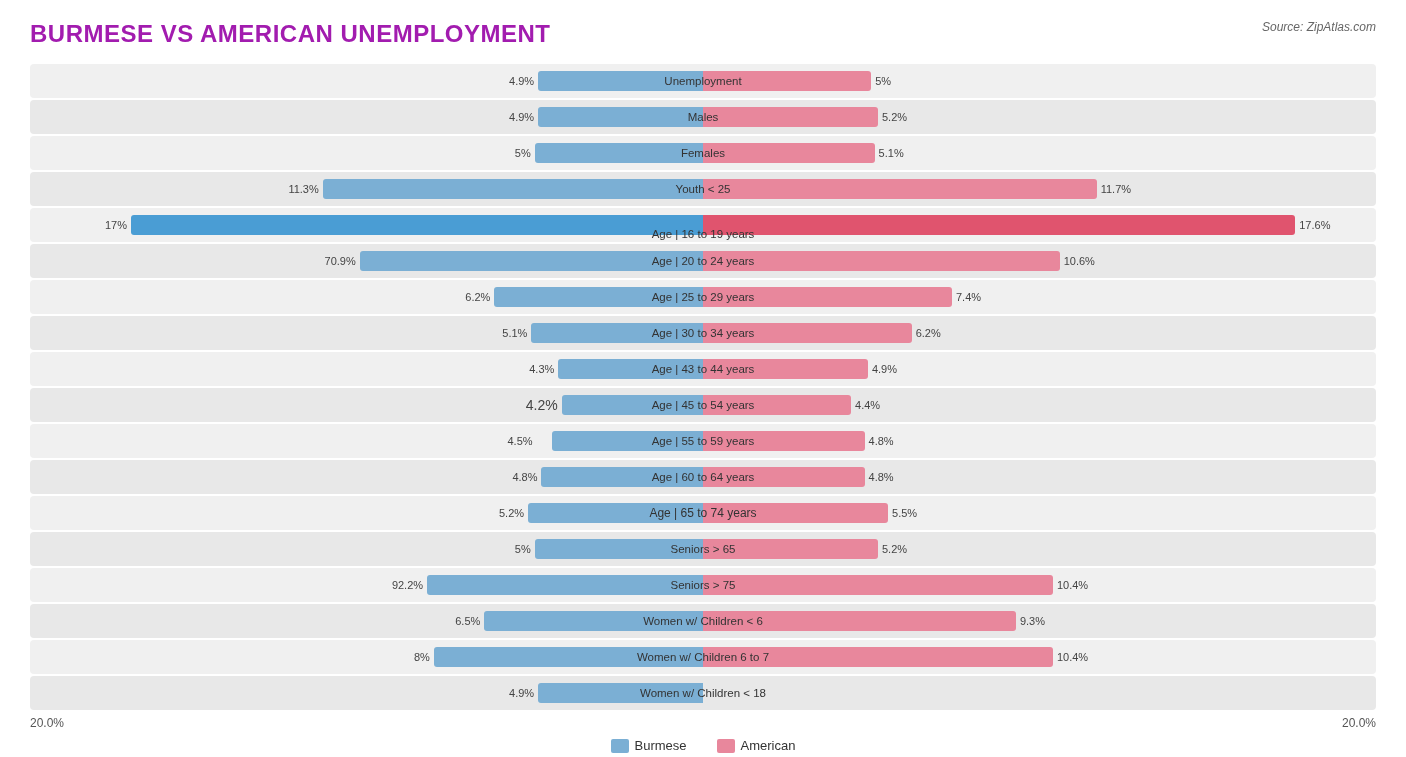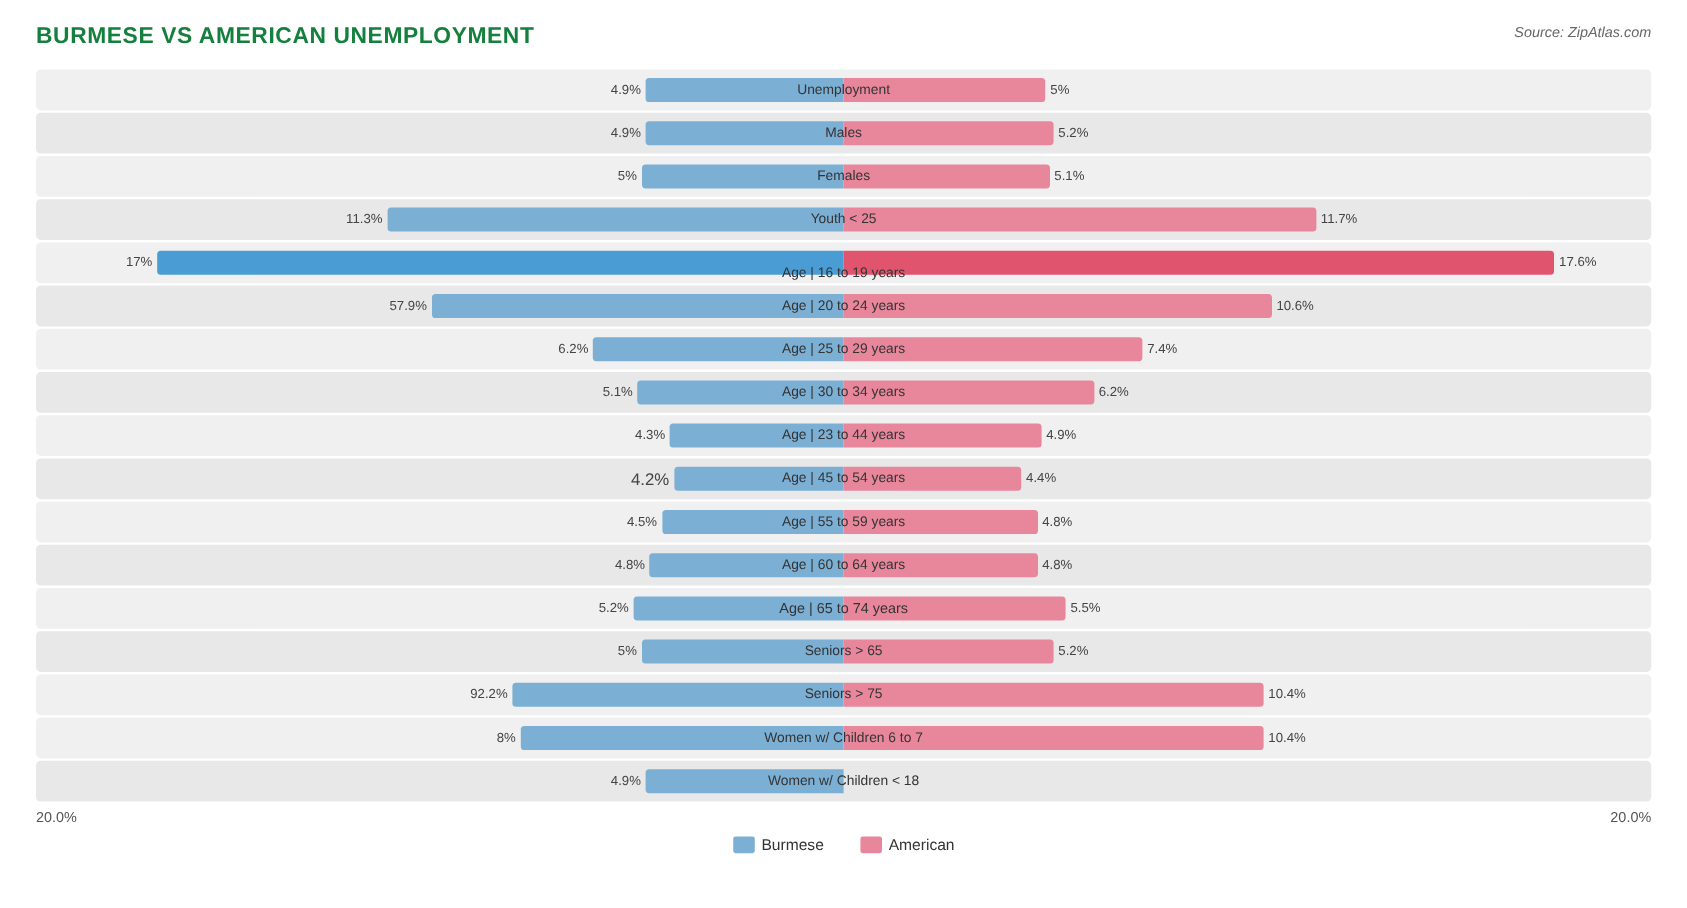--- a/index.html
+++ b/index.html
@@ -14,23 +14,23 @@
       padding: 20px 30px 40px 30px;
       background: #fff;
     }
     .chart-header {
       display: flex;
       justify-content: space-between;
       align-items: flex-start;
       margin-bottom: 16px;
     }
     .chart-title {
-      font-size: 19px;
+      font-size: 24px;
       font-weight: bold;
-      color: #15803d;
+      color: #a21caf;
       text-transform: uppercase;
       letter-spacing: 0.5px;
     }
     .chart-source {
       font-size: 12px;
       color: #666;
       font-style: italic;
     }
     .chart-body {
       position: relative;
@@ -399,21 +399,21 @@
       "></div>
       <div style="
         position:absolute;
         right:51%;
         top:50%;
         transform:translateY(-50%);
         font-size:11px;
         color:#444;
         white-space:nowrap;
         padding-right:4px;
-      ">57.9%</div>
+      ">70.9%</div>
     </div>
     <div style="
       position:absolute;
       left:50%;
       transform:translateX(-50%);
       z-index:10;
       font-size:11.5px;
       color:#333;
       white-space:nowrap;
       text-align:center;
@@ -590,21 +590,21 @@
       left:50%;
       transform:translateX(-50%);
       z-index:10;
       font-size:11.5px;
       color:#333;
       white-space:nowrap;
       text-align:center;
       font-weight:normal;
       background:transparent;
       pointer-events:none;
-    ">Age | 23 to 44 years</div>
+    ">Age | 43 to 44 years</div>
     <div style="width:50%;height:100%;position:relative;display:flex;align-items:center;justify-content:flex-start;">
       <div style="
         position:absolute;
         left:0;
         top:50%;
         transform:translateY(-50%);
         width:24.500000000000004%;
         height:20px;
         background:#e8879c;
         border-radius:0 3px 3px 0;
@@ -693,21 +693,21 @@
         border-radius:3px 0 0 3px;
       "></div>
       <div style="
         position:absolute;
         right:22.5%;
         top:50%;
         transform:translateY(-50%);
         font-size:11px;
         color:#444;
         white-space:nowrap;
-        padding-right:4px;
+        padding-right:19px;
       ">4.5%</div>
     </div>
     <div style="
       position:absolute;
       left:50%;
       transform:translateX(-50%);
       z-index:10;
       font-size:11.5px;
       color:#333;
       white-space:nowrap;
@@ -965,20 +965,79 @@
       <div style="
         position:absolute;
         left:52%;
         top:50%;
         transform:translateY(-50%);
         font-size:11px;
         color:#444;
         white-space:nowrap;
         padding-left:4px;
       ">10.4%</div>
+    </div>
+  </div>
+      <div class="row" style="background: rgb(232, 232, 232); display: flex; align-items: center; height: 34px; margin-bottom: 2px; border-radius: 4px; position: relative;">
+    <div style="width:50%;height:100%;position:relative;display:flex;align-items:center;justify-content:flex-end;">
+      <div style="
+        position:absolute;
+        right:0;
+        top:50%;
+        transform:translateY(-50%);
+        width:32.5%;
+        height:20px;
+        background:#7bafd4;
+        border-radius:3px 0 0 3px;
+      "></div>
+      <div style="
+        position:absolute;
+        right:32.5%;
+        top:50%;
+        transform:translateY(-50%);
+        font-size:11px;
+        color:#444;
+        white-space:nowrap;
+        padding-right:4px;
+      ">6.5%</div>
+    </div>
+    <div style="
+      position:absolute;
+      left:50%;
+      transform:translateX(-50%);
+      z-index:10;
+      font-size:11.5px;
+      color:#333;
+      white-space:nowrap;
+      text-align:center;
+      font-weight:normal;
+      background:transparent;
+      pointer-events:none;
+    ">Women w/ Children &lt; 6</div>
+    <div style="width:50%;height:100%;position:relative;display:flex;align-items:center;justify-content:flex-start;">
+      <div style="
+        position:absolute;
+        left:0;
+        top:50%;
+        transform:translateY(-50%);
+        width:46.5%;
+        height:20px;
+        background:#e8879c;
+        border-radius:0 3px 3px 0;
+      "></div>
+      <div style="
+        position:absolute;
+        left:46.5%;
+        top:50%;
+        transform:translateY(-50%);
+        font-size:11px;
+        color:#444;
+        white-space:nowrap;
+        padding-left:4px;
+      ">9.3%</div>
     </div>
   </div>
       <div class="row" style="background: rgb(240, 240, 240); display: flex; align-items: center; height: 34px; margin-bottom: 2px; border-radius: 4px; position: relative;">
     <div style="width:50%;height:100%;position:relative;display:flex;align-items:center;justify-content:flex-end;">
       <div style="
         position:absolute;
         right:0;
         top:50%;
         transform:translateY(-50%);
         width:40%;

